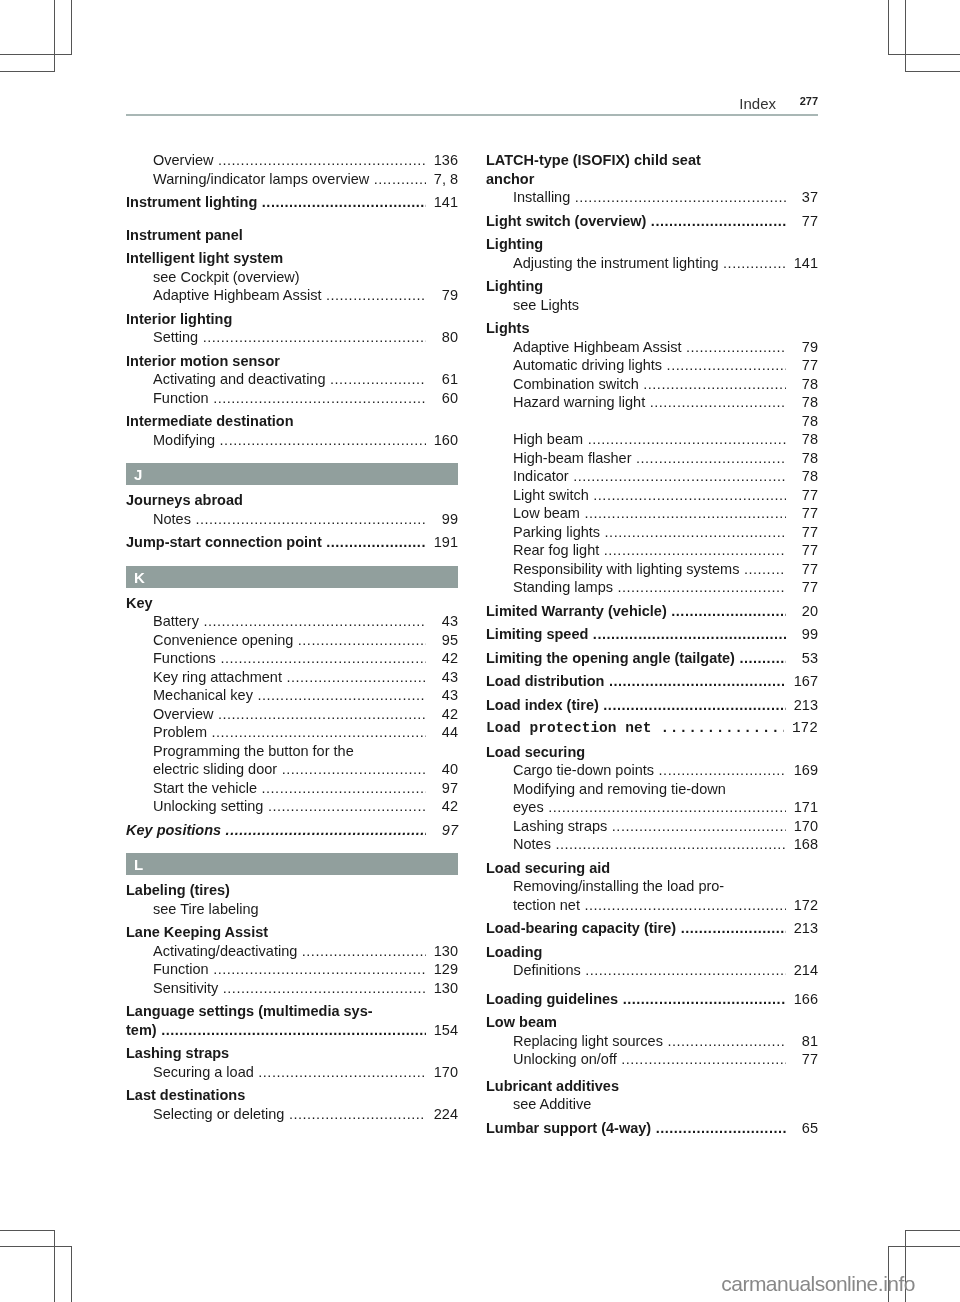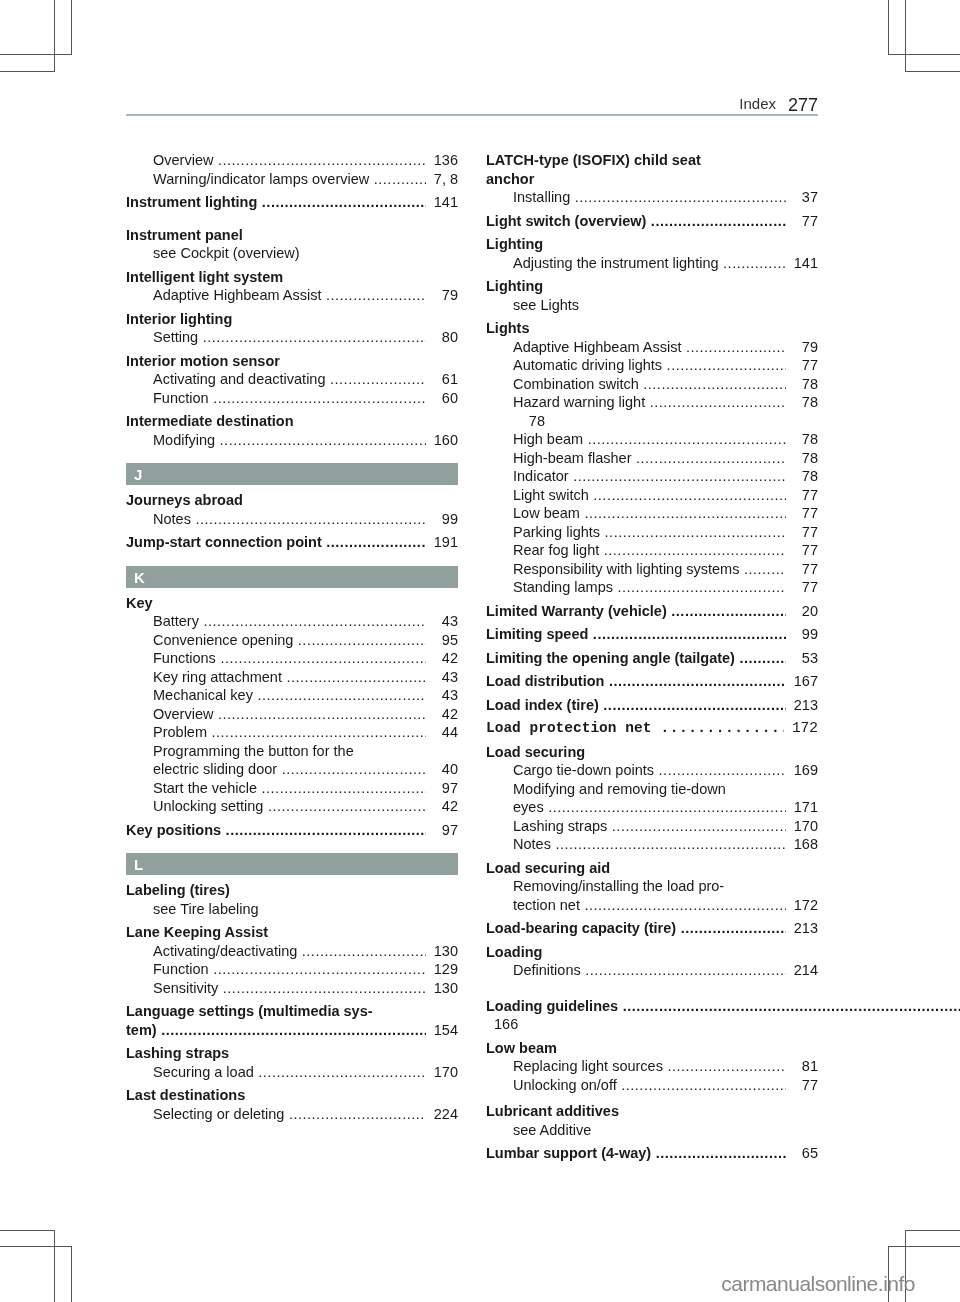--- a/index.html
+++ b/index.html
@@ -1,31 +1,31 @@
 <!DOCTYPE html>
 <html><head>
 <meta charset="utf-8">
 <style>
   html, body { margin:0; padding:0; background:#fff; }
   body { width:960px; height:1302px; position:relative; overflow:hidden;
          font-family:"Liberation Sans", sans-serif; color:#1a1a1a; }
   .crop { position:absolute; background:#555; }
   .hdr { position:absolute; left:126px; top:95px; width:692px; height:20px; }
   .hdr-title { position:absolute; right:42px; top:0; font-size:15px; color:#333; }
-  .hdr-page { position:absolute; right:0; top:0; font-size:18px; font-weight:normal; color:#222; }
+  .hdr-page { position:absolute; right:0; top:0; font-size:11px; font-weight:bold; color:#222; }
   .hdr-rule { position:absolute; left:126px; top:114px; width:692px; height:2px; background:#a9b7b5; }
   .col { position:absolute; top:151px; width:332px; }
   .col.left { left:126px; }
   .col.right { left:486px; }
   .row { display:flex; align-items:baseline; font-size:14.5px; line-height:18.5px; }
   .row .t { white-space:nowrap; overflow:hidden; flex:1 1 auto; position:relative; }
   .row .t.dots::after { content:" ........................................................................................................................................"; letter-spacing:0.5px; }
   .row .p { flex:0 0 auto; padding-left:8px; text-align:right; min-width:24px; }
   .main { font-weight:bold; }
-  .sub { padding-left:27px; }
+  .sub { padding-left:27px;justify-content:flex-end; }
   .sec { background:#919f9d; color:#fff; font-weight:bold; font-size:15px; height:22px;
          line-height:24px; padding-left:8px; margin:14px 0 6px 0; }
   .foot { position:absolute; right:45px; bottom:6px; font-size:21px; color:#888; letter-spacing:-0.5px; }
 </style>
 </head>
 <body>
 
 <div class="crop" style="left:54px;top:0;width:1px;height:71px;"></div>
 <div class="crop" style="left:71px;top:0;width:1px;height:54px;"></div>
 <div class="crop" style="left:0;top:54px;width:72px;height:1px;"></div>
@@ -62,26 +62,26 @@
       <span class="p" style="font-weight: normal;">7, 8</span>
     </div>
     <div class="row main" style="margin-top: 5px;">
       <span class="t dots">Instrument lighting</span>
       <span class="p" style="font-weight: normal;">141</span>
     </div>
     <div class="row main" style="margin-top: 14px;">
       <span class="t">Instrument panel</span>
       <span class="p" style="font-weight: normal;"></span>
     </div>
+    <div class="row main" style="margin-top: 5px;">
+      <span class="t">Intelligent light system</span>
+      <span class="p" style="font-weight: normal;"></span>
+    </div>
     <div class="row sub">
       <span class="t">see Cockpit (overview)</span>
-      <span class="p" style="font-weight: normal;"></span>
-    </div>
-    <div class="row main" style="margin-top: 5px;">
-      <span class="t">Intelligent light system</span>
       <span class="p" style="font-weight: normal;"></span>
     </div>
     <div class="row sub">
       <span class="t dots">Adaptive Highbeam Assist</span>
       <span class="p" style="font-weight: normal;">79</span>
     </div>
     <div class="row main" style="margin-top: 5px;">
       <span class="t">Interior lighting</span>
       <span class="p" style="font-weight: normal;"></span>
     </div>
@@ -164,21 +164,21 @@
       <span class="p" style="font-weight: normal;">40</span>
     </div>
     <div class="row sub">
       <span class="t dots">Start the vehicle</span>
       <span class="p" style="font-weight: normal;">97</span>
     </div>
     <div class="row sub">
       <span class="t dots">Unlocking setting</span>
       <span class="p" style="font-weight: normal;">42</span>
     </div>
-    <div class="row main" style="margin-top: 5px;">
+    <div class="row main" style="margin-top: 5px; font-style: italic;">
       <span class="t dots">Key positions</span>
       <span class="p" style="font-weight: normal;">97</span>
     </div>
     <div class="sec">L</div>
     <div class="row main">
       <span class="t">Labeling (tires)</span>
       <span class="p" style="font-weight: normal;"></span>
     </div>
     <div class="row sub">
       <span class="t">see Tire labeling</span>
@@ -382,21 +382,21 @@
       <span class="p" style="font-weight: normal;">213</span>
     </div>
     <div class="row main" style="margin-top: 5px;">
       <span class="t">Loading</span>
       <span class="p" style="font-weight: normal;"></span>
     </div>
     <div class="row sub">
       <span class="t dots">Definitions</span>
       <span class="p" style="font-weight: normal;">214</span>
     </div>
-    <div class="row main" style="margin-top: 17px; flex-direction: column;">
+    <div class="row main" style="margin-top: 10px;">
       <span class="t dots">Loading guidelines</span>
       <span class="p" style="font-weight: normal;">166</span>
     </div>
     <div class="row main" style="margin-top: 5px;">
       <span class="t">Low beam</span>
       <span class="p" style="font-weight: normal;"></span>
     </div>
     <div class="row sub">
       <span class="t dots">Replacing light sources</span>
       <span class="p" style="font-weight: normal;">81</span>

